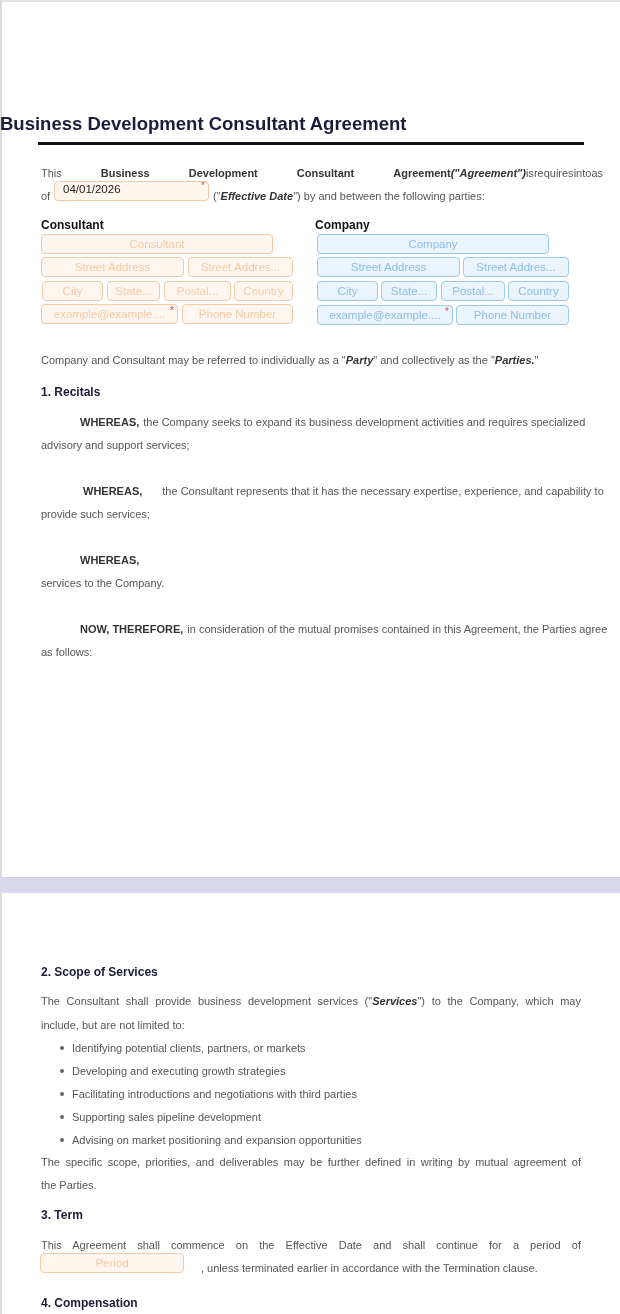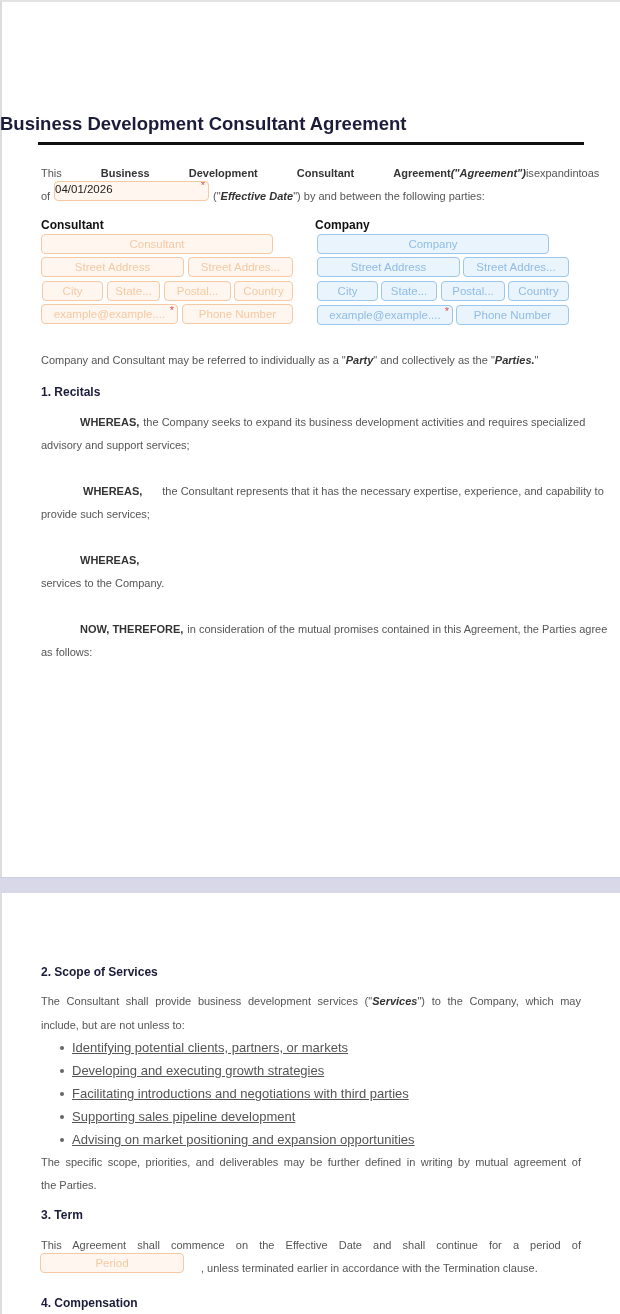--- a/index.html
+++ b/index.html
@@ -15,44 +15,44 @@
   .txt { font-size: 11px; color: #555; line-height: 14px; white-space: nowrap; }
   .just { display: flex; }
   .b { font-weight: bold; color: #333; padding-left: 39px; }
   .bi { font-weight: bold; font-style: italic; color: #333; }
   .h { font-size: 12px; font-weight: bold; color: #1b1b3a; }
   .hp { font-size: 12px; font-weight: bold; color: #111; }
   .field { position: absolute; border-radius: 4px; font-size: 11.5px; text-align: center; line-height: 18px; white-space: nowrap; overflow: hidden; }
   .orange { border: 1px solid #f5c9a3; background: #fff6ef; color: #f5c9a3; }
   .blue { border: 1px solid #9cc8ee; background: #eaf4fd; color: #8fbce6; }
   .req { position: absolute; right: 3px; top: -4px; color: #e05050; font-size: 11px; }
-  .date { text-align: left; color: #222; font-size: 11.5px; line-height: 14px; }
+  .date { text-align: left; padding-left: 8px; color: #222; font-size: 11.5px; line-height: 14px; }
   ul.bullets { position: absolute; left: 72px; list-style: none; }
-  ul.bullets li { position: relative; font-size: 13px; color: #555; height: 23px; line-height: 14px; text-decoration: underline; }
+  ul.bullets li { position: relative; font-size: 11px; color: #555; height: 23px; line-height: 14px; }
   ul.bullets li::before { content: ""; position: absolute; left: -12px; top: 5px; width: 4px; height: 4px; border-radius: 50%; background: #666; }
 </style>
 </head>
 <body>
 
 <div class="page page1"></div>
 <div class="sep"></div>
 <div class="page page2"></div>
 
 <div class="abs title">Business Development Consultant Agreement</div>
 <div class="abs rule"></div>
 
 <div class="abs txt just" style="left:41px; top:166px; width:540px;">
   <span>This</span>
   <span class="b">Business</span>
   <span class="b">Development</span>
   <span class="b">Consultant</span>
   <span class="b">Agreement</span>
   <span class="bi">("Agreement")</span>
   <span>is</span>
-  <span>expand</span>
+  <span>requires</span>
   <span>into</span>
   <span>as</span>
 </div>
 
 <div class="abs txt" style="left:41px; top:189px;">of</div>
 <div class="field orange date" style="left:54px; top:181px; width:155px; height:20px;">
   <span>04/01/2026</span>
   <span class="req">*</span>
 </div>
 <div class="abs txt" style="left:213px; top:189px;"><span>("</span><span class="bi">Effective Date</span><span>") by and between the following parties:</span></div>
@@ -107,21 +107,21 @@
 <div class="abs txt" style="left:41px; top:576px;">services to the Company.</div>
 
 <div class="abs txt just" style="left:41px; top:622px; width:540px;">
   <span class="b">NOW, THEREFORE,</span>
     <span style="flex:1; margin-left:4px; text-align:justify; text-align-last:justify;">in consideration of the mutual promises contained in this Agreement, the Parties agree</span>
 </div>
 <div class="abs txt" style="left:41px; top:645px;">as follows:</div>
 
 <div class="abs h" style="left:41px; top:965px;">2. Scope of Services</div>
 <div class="abs txt" style="left:41px; top:994px; width:540px; text-align:justify; text-align-last:justify;"><span>The Consultant shall provide business development services ("</span><span class="bi">Services</span><span>") to the Company, which may</span></div>
-<div class="abs txt" style="left:41px; top:1018px;">include, but are not unless to:</div>
+<div class="abs txt" style="left:41px; top:1018px;">include, but are not limited to:</div>
 
 <ul class="bullets" style="top:1041px;">
   <li>Identifying potential clients, partners, or markets</li>
   <li>Developing and executing growth strategies</li>
   <li>Facilitating introductions and negotiations with third parties</li>
   <li>Supporting sales pipeline development</li>
   <li>Advising on market positioning and expansion opportunities</li>
 </ul>
 
 <div class="abs txt" style="left:41px; top:1155px; width:540px; text-align:justify; text-align-last:justify;">The specific scope, priorities, and deliverables may be further defined in writing by mutual agreement of</div>

